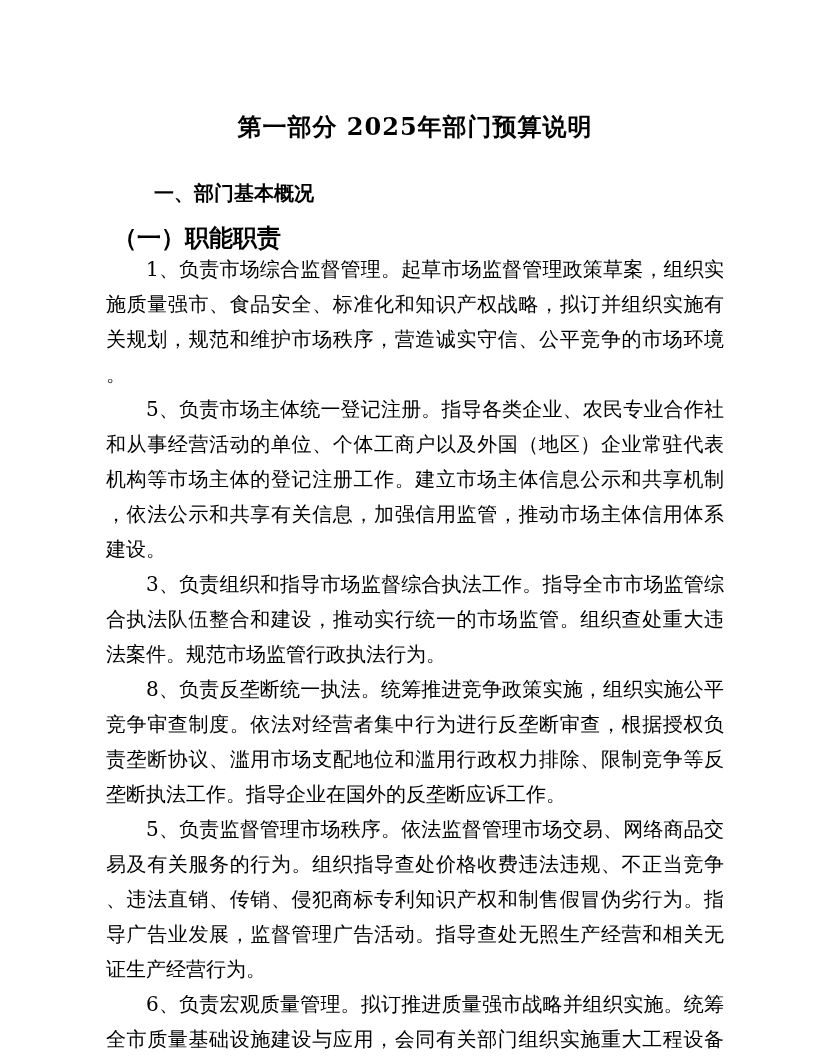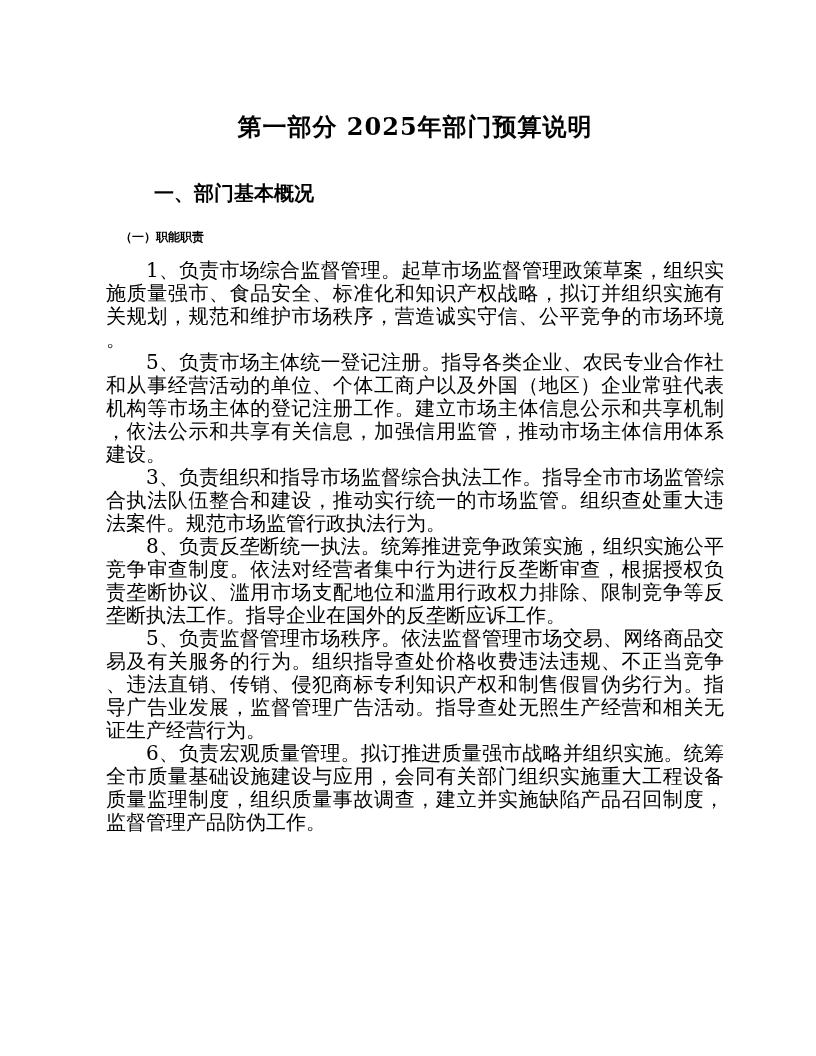--- a/index.html
+++ b/index.html
@@ -32,31 +32,31 @@
     white-space: nowrap;
   }
   .h-section {
     margin: 16px;
     font-size: 20px;
     font-weight: bold;
     line-height: 27.7px;
     text-indent: 32px;
   }
   .h-subsection {
-    margin: 8px;
-    font-size: 12px;
+    margin: 1px;
+    font-size: 24px;
     font-weight: bold;
     line-height: 27.7px;
     text-indent: 6px;
   }
   .body-para {
     margin: 0;
     font-size: 20px;
     font-weight: normal;
-    line-height: 23px;
+    line-height: 35px;
     text-indent: 40px;
     text-align: justify;
     text-align-last: left;
     text-justify: inter-character;
     word-break: break-all;
     line-break: anywhere;
   }
 </style>
 </head>
 <body>

